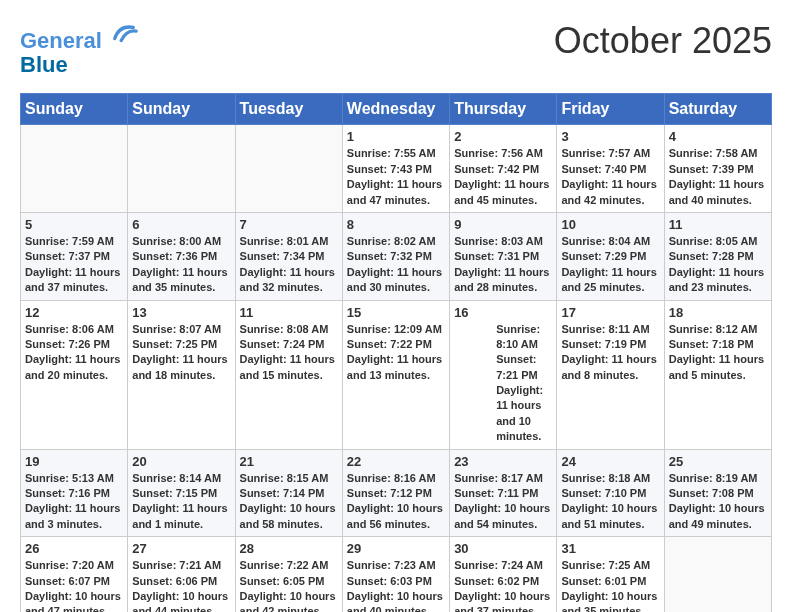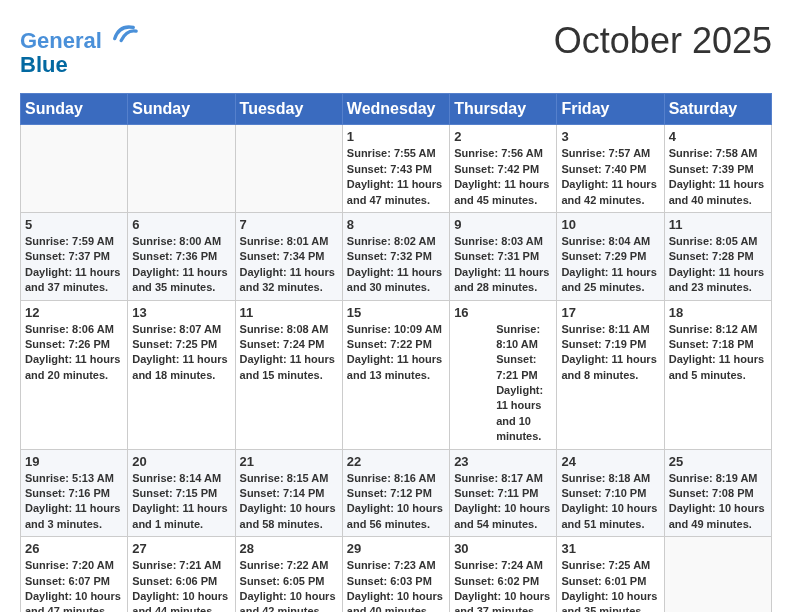--- a/index.html
+++ b/index.html
@@ -226,21 +226,21 @@
         </td>
         <td>
           <span class="day-num">11</span>
           <div class="day-info" style="white-space: pre-line;">Sunrise: 8:08 AM
 Sunset: 7:24 PM
 Daylight: 11 hours
 and 15 minutes.</div>
         </td>
         <td>
           <span class="day-num">15</span>
-          <div class="day-info" style="white-space: pre-line;">Sunrise: 10:09 AM
+          <div class="day-info" style="white-space: pre-line;">Sunrise: 12:09 AM
 Sunset: 7:22 PM
 Daylight: 11 hours
 and 13 minutes.</div>
         </td>
         <td>
           <span class="day-num">16</span>
           <div class="day-info" style="white-space: pre-line; margin-left: 42px;">Sunrise: 8:10 AM
 Sunset: 7:21 PM
 Daylight: 11 hours
 and 10 minutes.</div>

